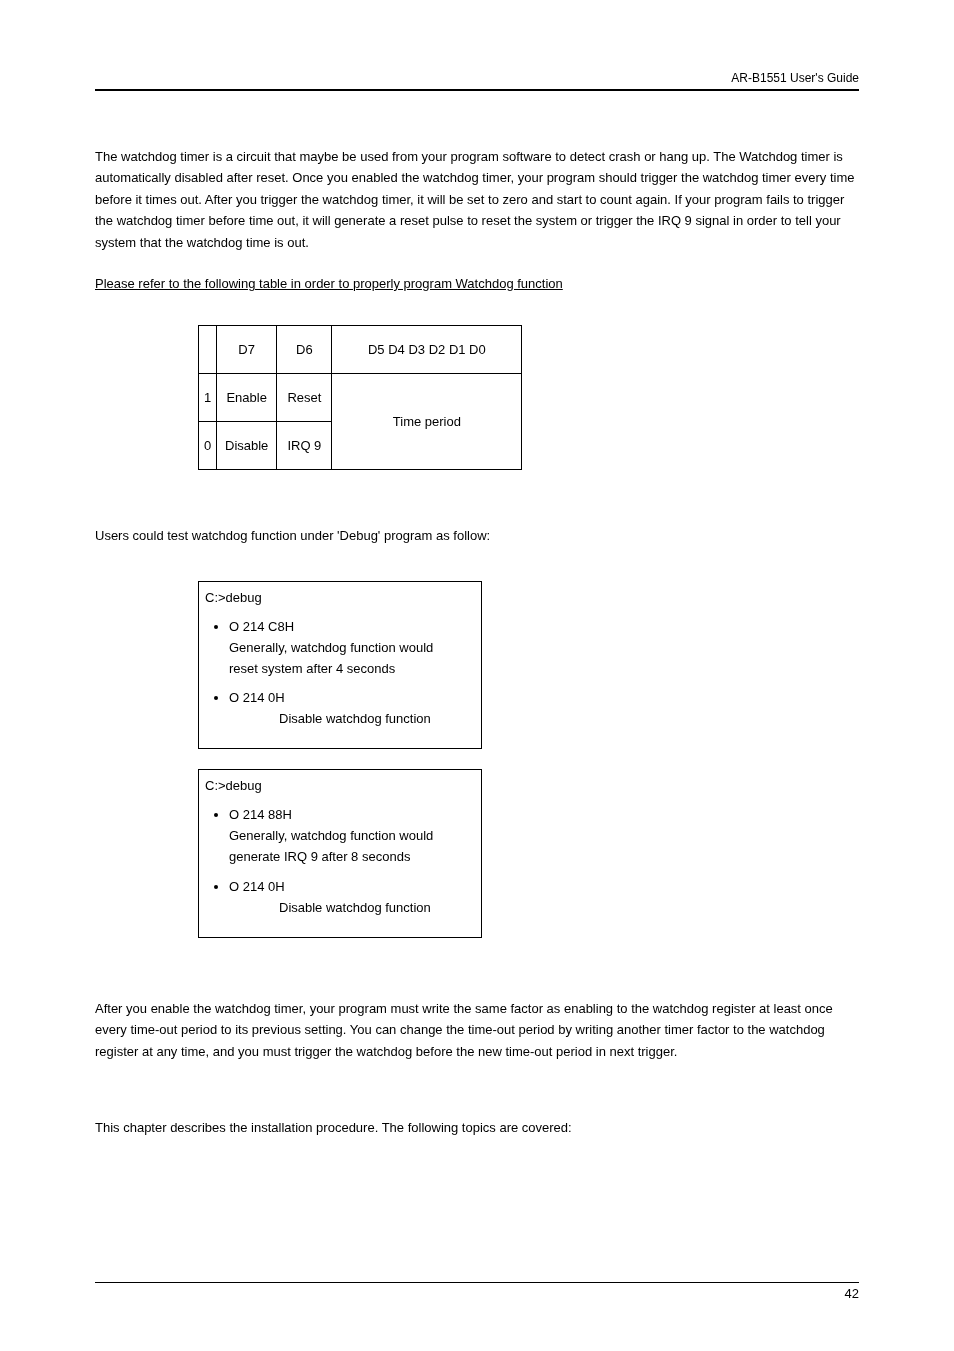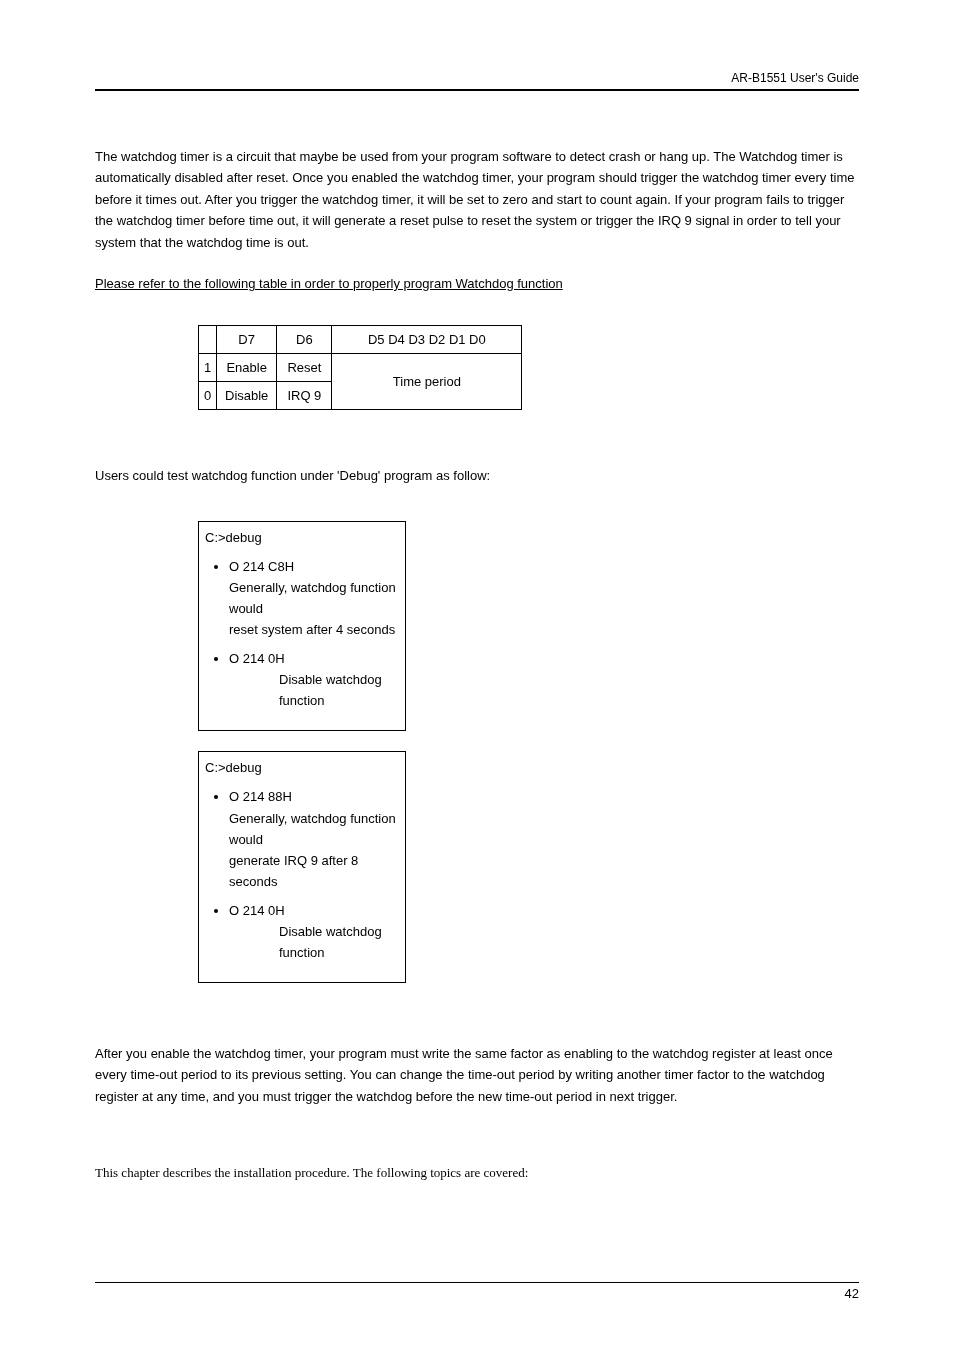--- a/index.html
+++ b/index.html
@@ -36,21 +36,21 @@
     }
     .table-wrap {
       margin-left: 103px;
       margin-bottom: 55px;
     }
     table.bit-table {
       border-collapse: collapse;
     }
     table.bit-table td {
       border: 1px solid #000;
-      padding: 6px 8px;
+      padding: 16px 8px;
       font-size: 13px;
       text-align: center;
       vertical-align: middle;
     }
     table.bit-table td.first-col {
       width: 18px;
       padding: 6px 0;
     }
     table.bit-table td.d7 {
       width: 60px;
@@ -59,21 +59,21 @@
       width: 55px;
     }
     table.bit-table td.bits {
       width: 190px;
     }
     .debug-text {
       margin-bottom: 35px;
     }
     .code-box {
       border: 1px solid #000;
-      width: 208px;
+      width: 284px;
       margin-left: 103px;
       padding: 5px 6px 18px 6px;
       margin-bottom: 20px;
       line-height: 1.62;
     }
     .code-box .prompt {
       margin-bottom: 2px;
     }
     .code-box ul {
       list-style: disc;
@@ -90,21 +90,20 @@
     }
     .code-box .indent-desc {
       padding-left: 50px;
     }
     .after-boxes {
       margin-top: 60px;
       margin-bottom: 55px;
     }
     .install-list {
       line-height: 1.65;
-      font-family: Liberation Serif, serif;
     }
     .install-list ul {
       list-style: disc;
       padding-left: 118px;
     }
     .install-list ul li {
       padding-left: 6px;
     }
     .footer {
       position: absolute;

